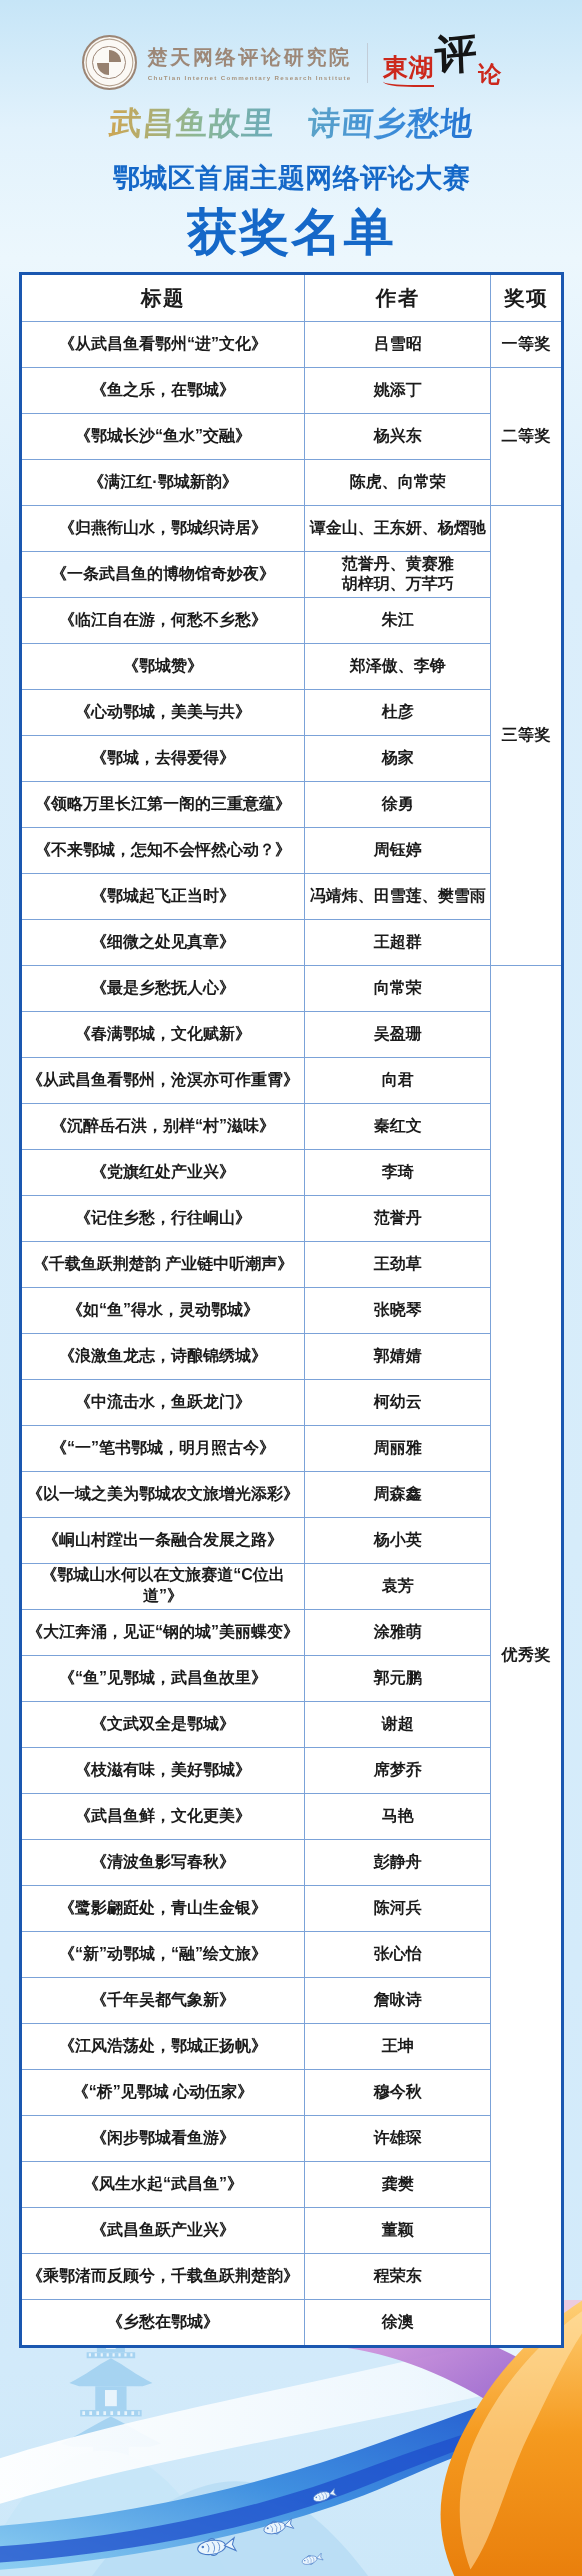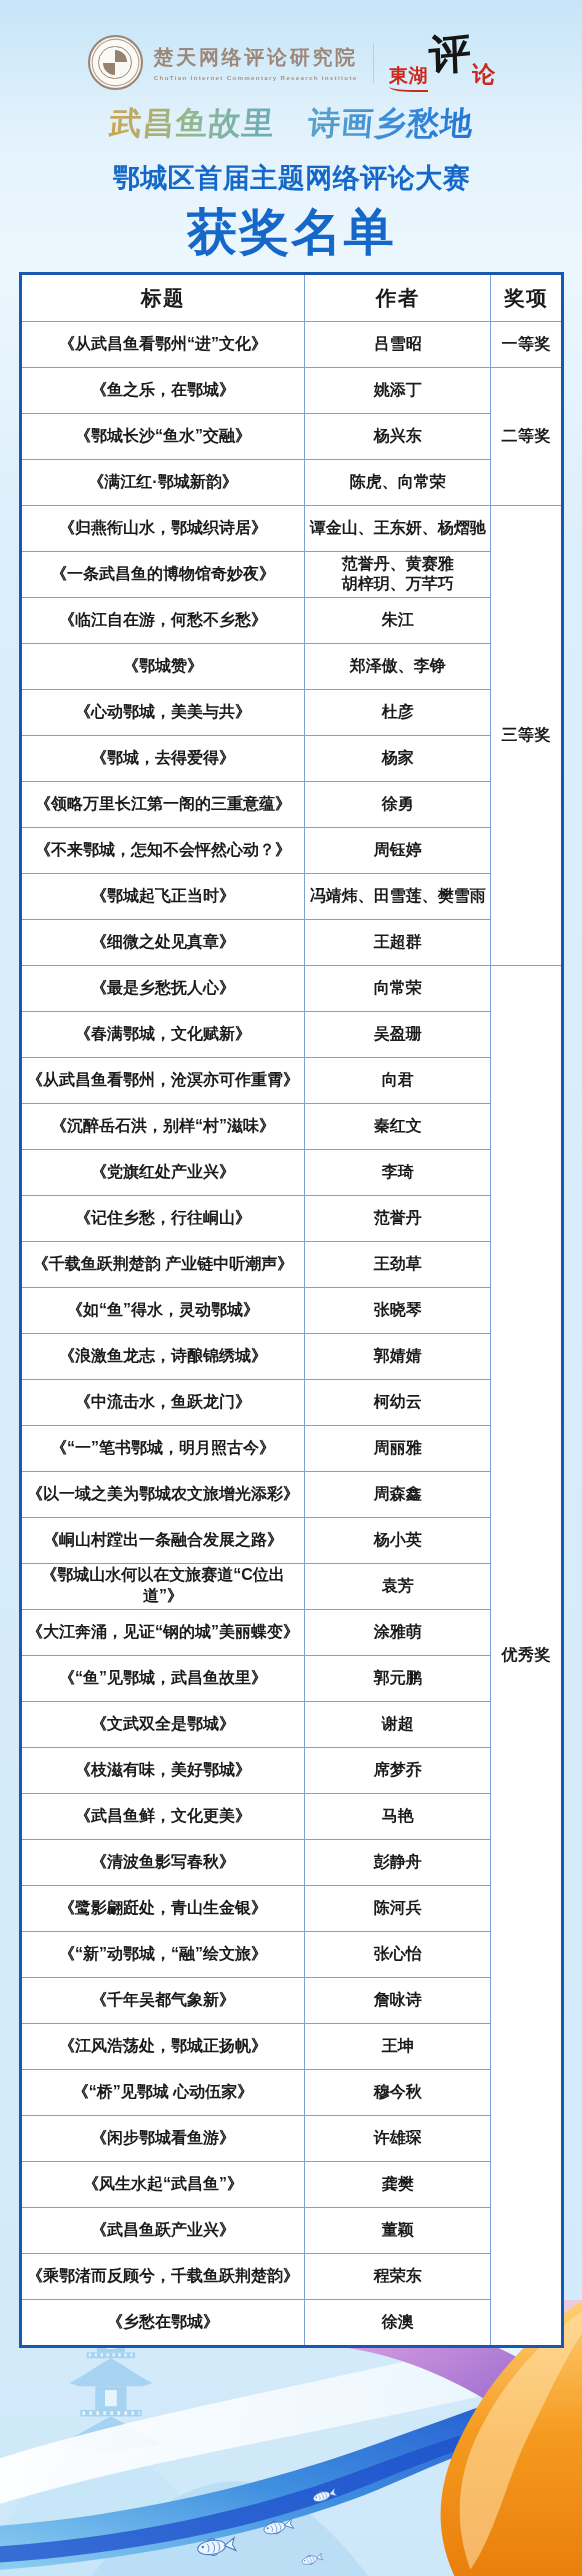--- a/index.html
+++ b/index.html
@@ -36,21 +36,21 @@
     font-size:20px;letter-spacing:2.7px;white-space:nowrap;
   }
   .inst-en{
     color:#a8947f;font-size:6.2px;letter-spacing:1.3px;margin-top:3.2px;
     font-weight:bold;white-space:nowrap;
   }
   .v-divider{width:1.1px;height:40px;background:#c2cdd8;margin:0 4.3px;}
   .mark{display:flex;align-items:flex-start;position:relative;height:59px;}
   .mark-donghu{
     font-family:"Liberation Serif", serif;font-weight:bold;color:#cc281c;
-    font-size:19px;line-height:1;margin-top:33px;letter-spacing:0.5px;
+    font-size:25px;line-height:1;margin-top:22px;letter-spacing:0.5px;
     border-bottom:2.2px solid #cc281c;border-bottom-left-radius:60% 5.4px;padding-bottom:5.4px;
   }
   .mark-ping{
     font-family:"Liberation Serif", serif;font-weight:bold;color:#151515;
     font-size:42px;line-height:1;transform:rotate(-6deg) skewX(-4deg);margin:0 1.1px;
   }
   .mark-lun{
     font-family:"Liberation Serif", serif;font-weight:bold;color:#cc281c;
     font-size:23px;line-height:1;margin-top:30px;
   }

